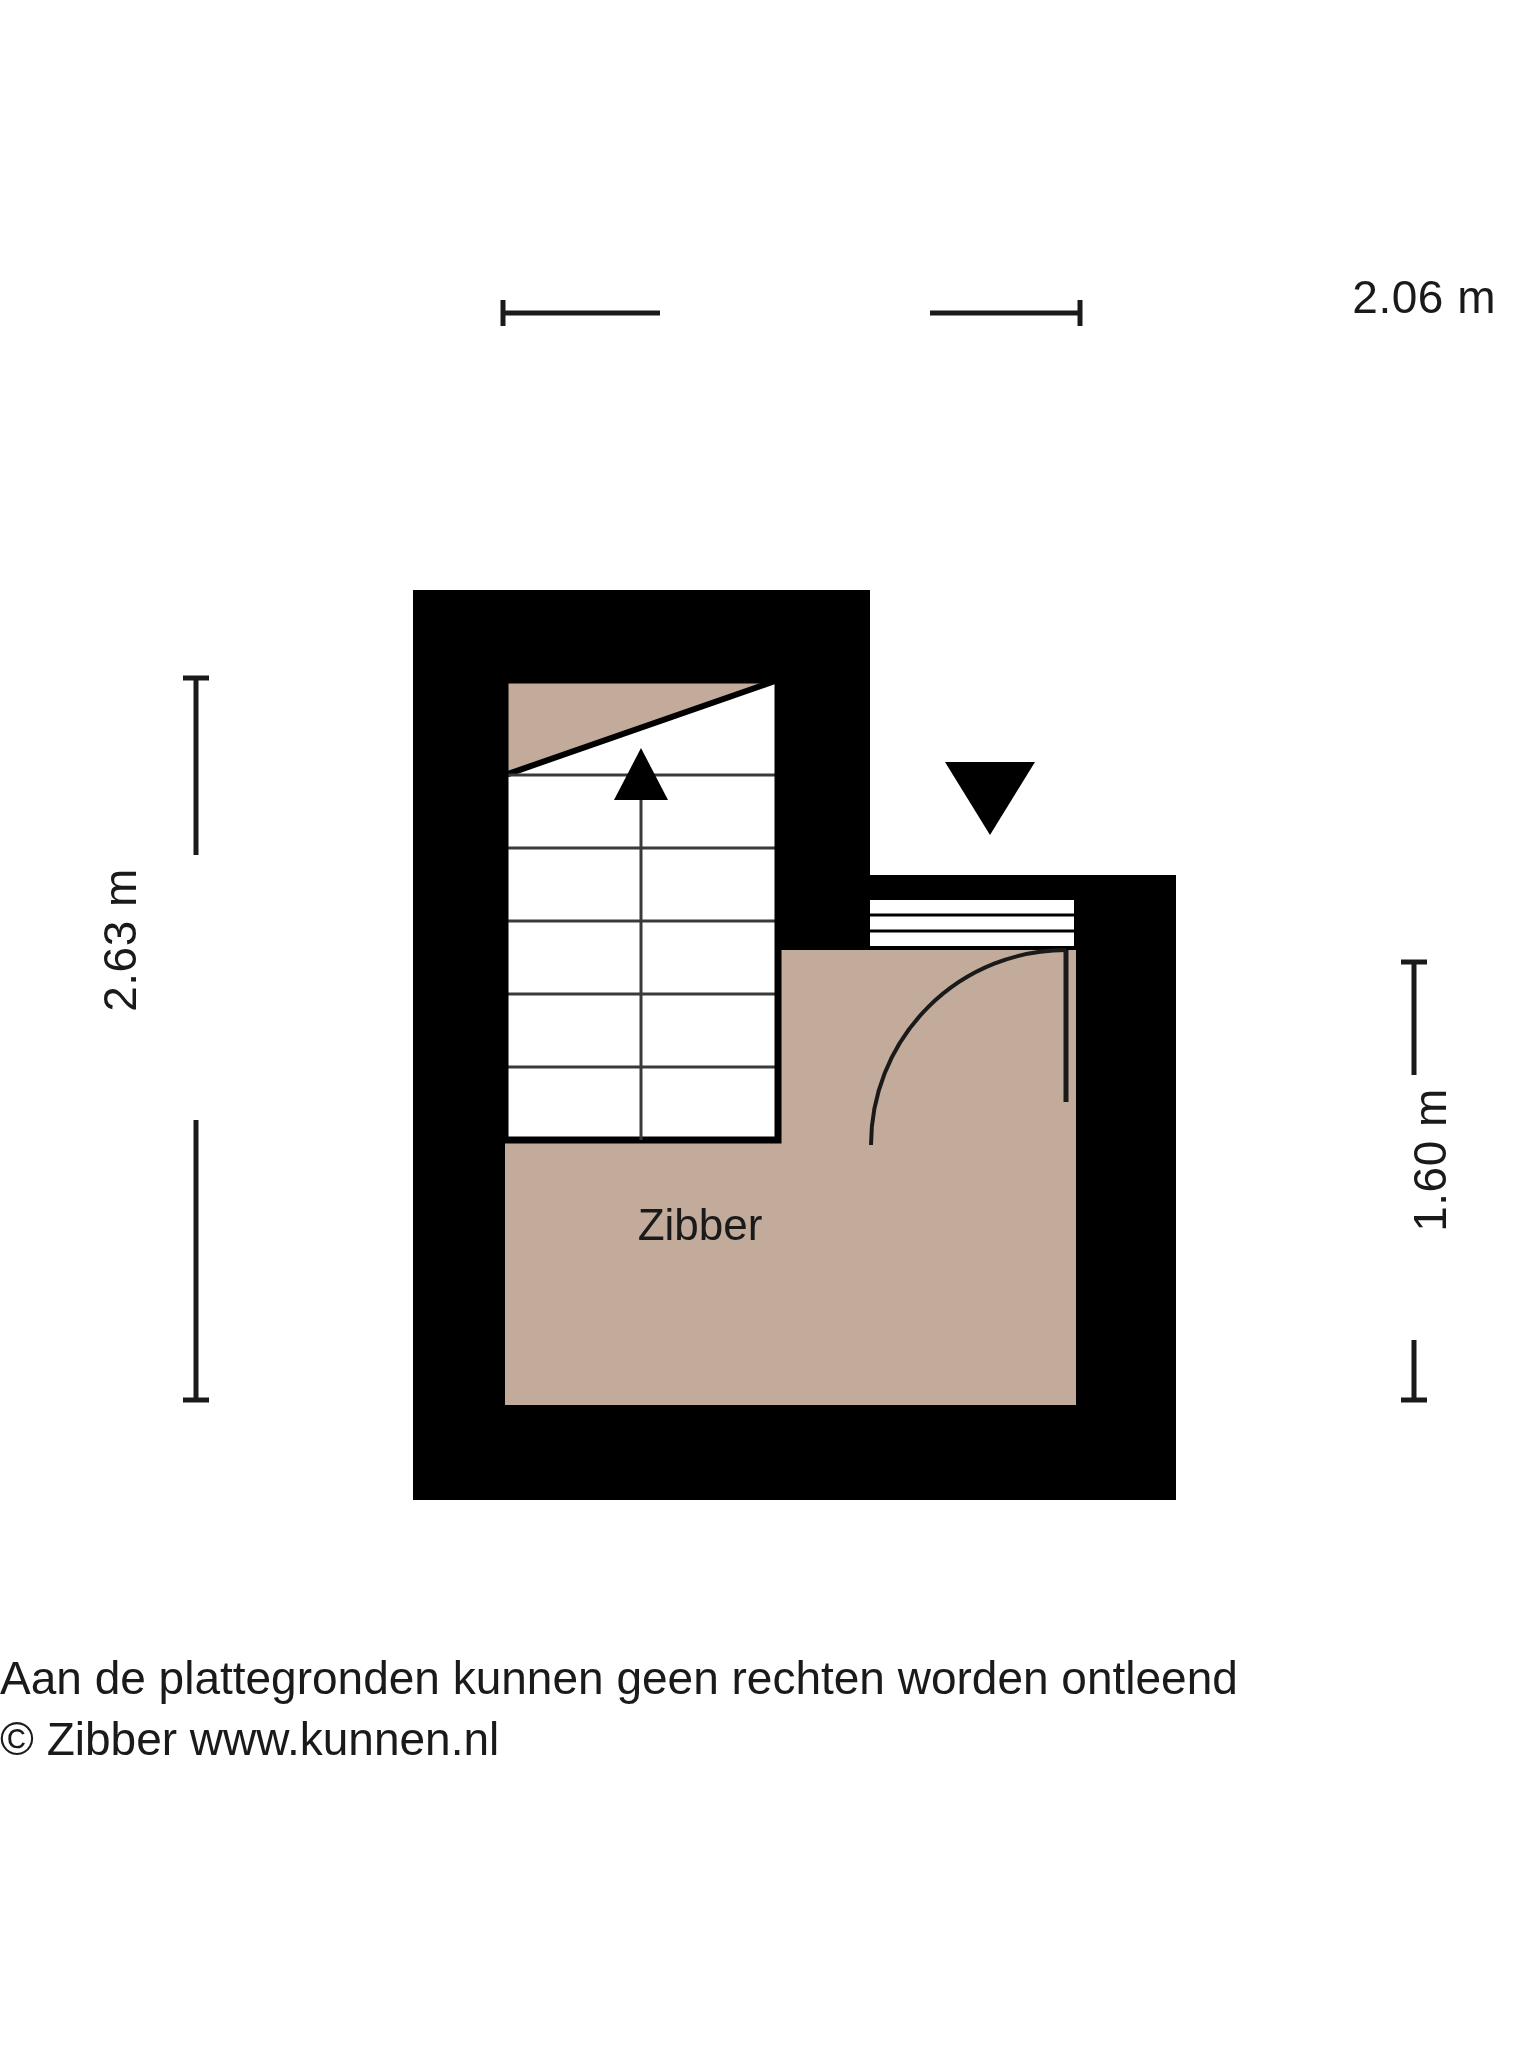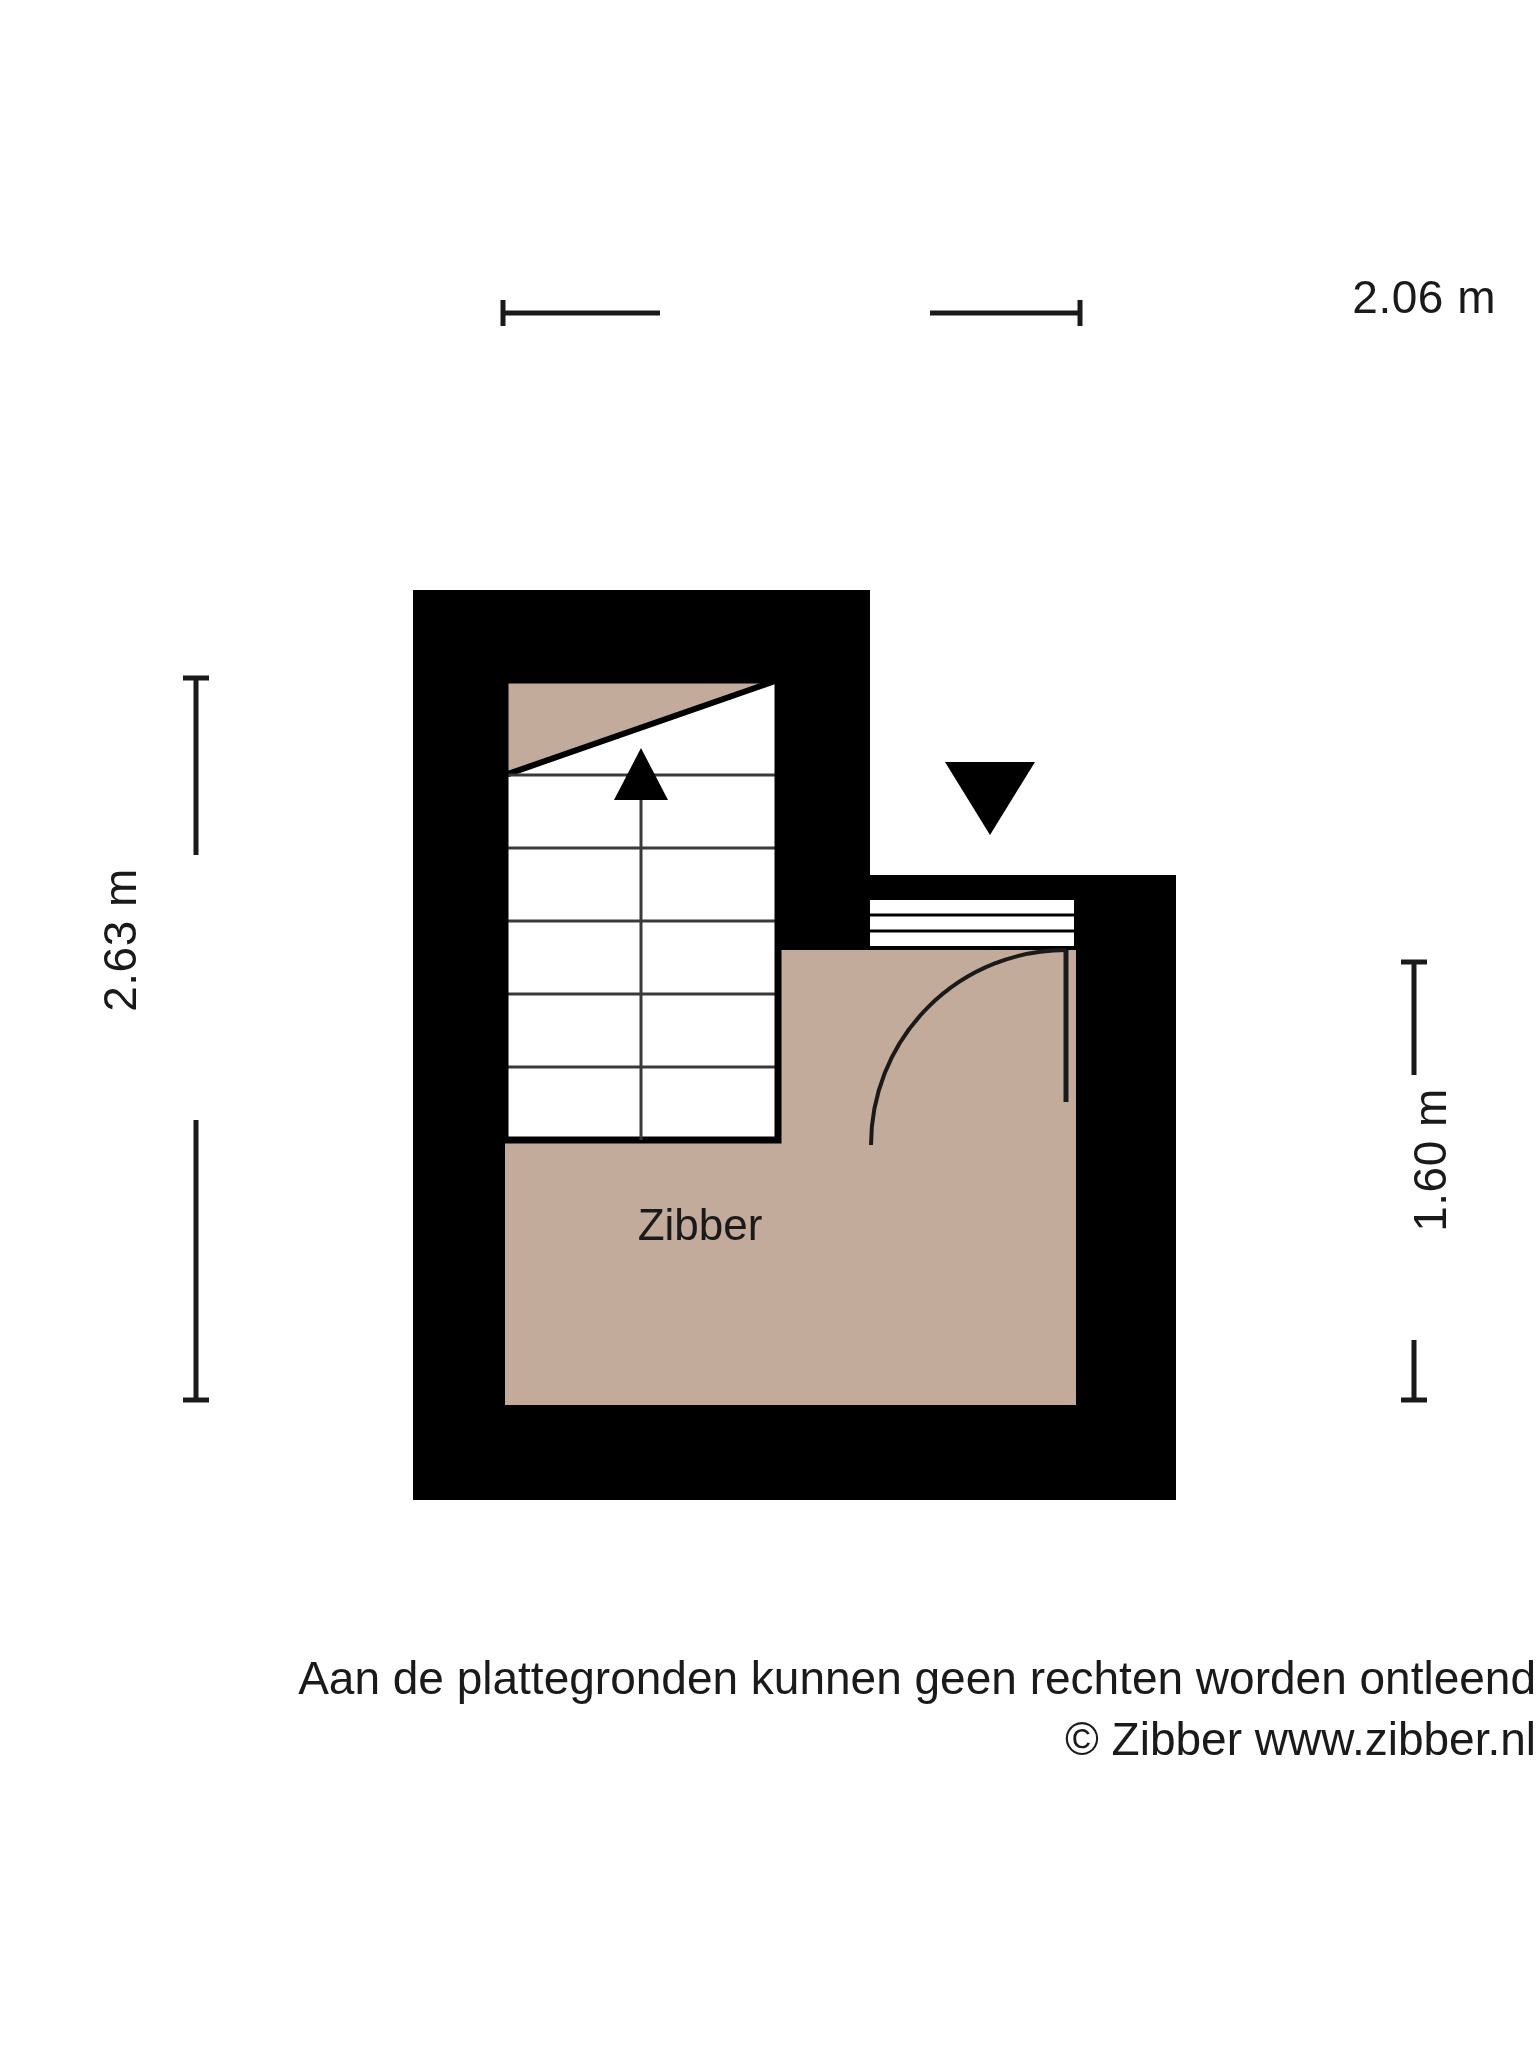--- a/index.html
+++ b/index.html
@@ -61,21 +61,21 @@
     color: #1a1a1a;
     white-space: nowrap;
   }
 
   
   #footer {
     position: absolute;
     left: 0;
     top: 1648px;
     width: 1536px;
-    text-align: right;
+    text-align: left;
     line-height: 1.32;
   }
   #footer .line {
     font-size: 46px;
     color: #1a1a1a;
     white-space: nowrap;
   }
 </style>
 </head>
 <body>
@@ -156,14 +156,14 @@
 <div class="dim-label" id="dim-top-label">2.06 m</div>
 
 <div class="dim-label" id="dim-left-label">2.63 m</div>
 
 <div class="dim-label" id="dim-right-label">1.60 m</div>
 
 <div id="room-label-entree">Zibber</div>
 
 <div id="footer">
   <div class="line">Aan de plattegronden kunnen geen rechten worden ontleend</div>
-  <div class="line">© Zibber www.zibber.nl</div>
+  <div class="line">© Zibber www.kunnen.nl</div>
 </div>
 
 </body></html>

